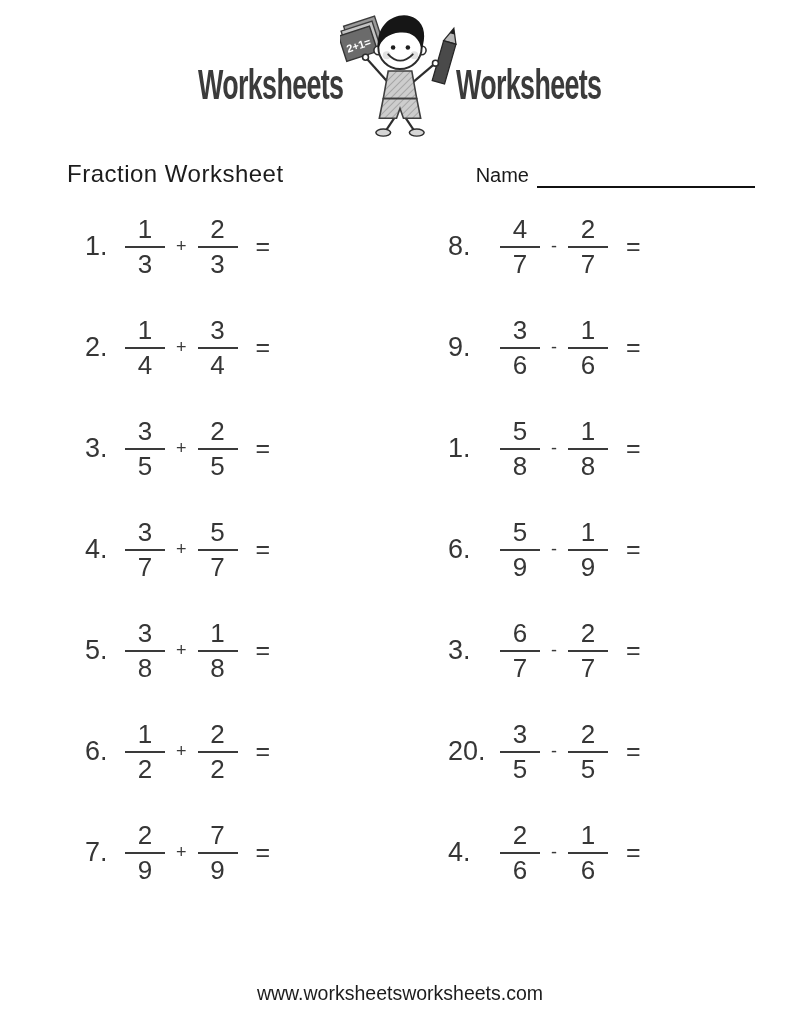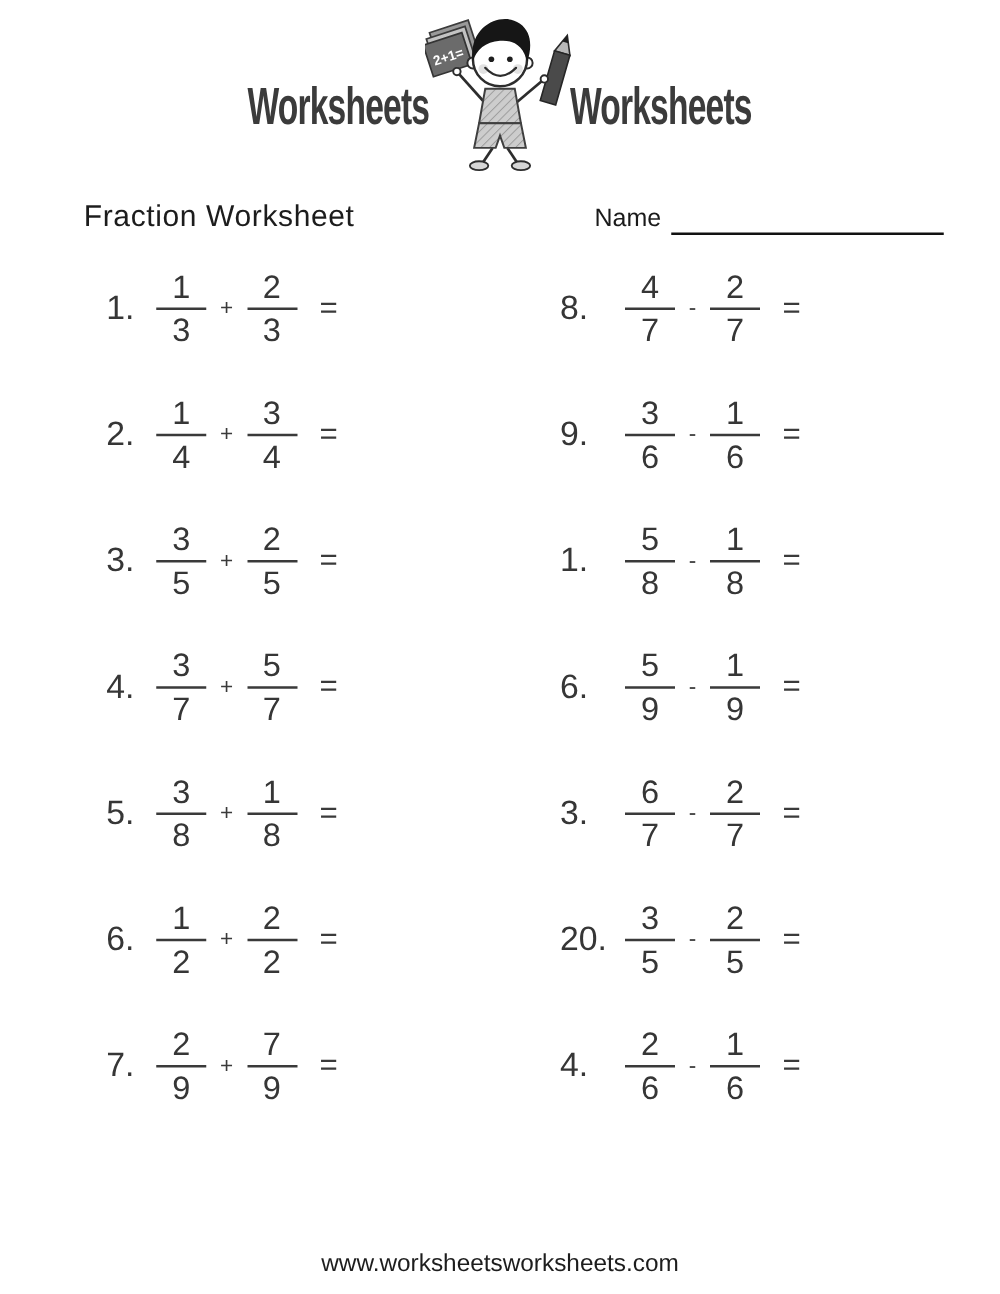--- a/index.html
+++ b/index.html
@@ -41,21 +41,21 @@
   .prow { height:101px; display:flex; align-items:center; }
   .pnum { font-size:27px; color:#363636; min-width:40px; }
   .pcol.right .pnum { min-width:52px; }
   .frac { display:inline-flex; flex-direction:column; align-items:center; min-width:40px; }
   .fv { font-size:26px; line-height:1.1; color:#363636; }
   .fbar { align-self:stretch; border-top:2.5px solid #3a3a3a; margin:2px 0; }
   .op  { font-size:18px; color:#3a3a3a; margin:0 11px; }
   .eqs { font-size:25px; color:#3a3a3a; margin-left:18px; }
 
   
-  .footer { position:absolute; bottom:12px; left:0; width:100%; text-align:center; }
+  .footer { position:absolute; bottom:30px; left:0; width:100%; text-align:center; }
   .footer span { font-size:19.5px; color:#1d1d1d; }
 </style>
 </head>
 <body>
 
 <div class="page">
 
   <div class="logo-row">
     <div class="logo-word">
       <span>Worksheets</span>

